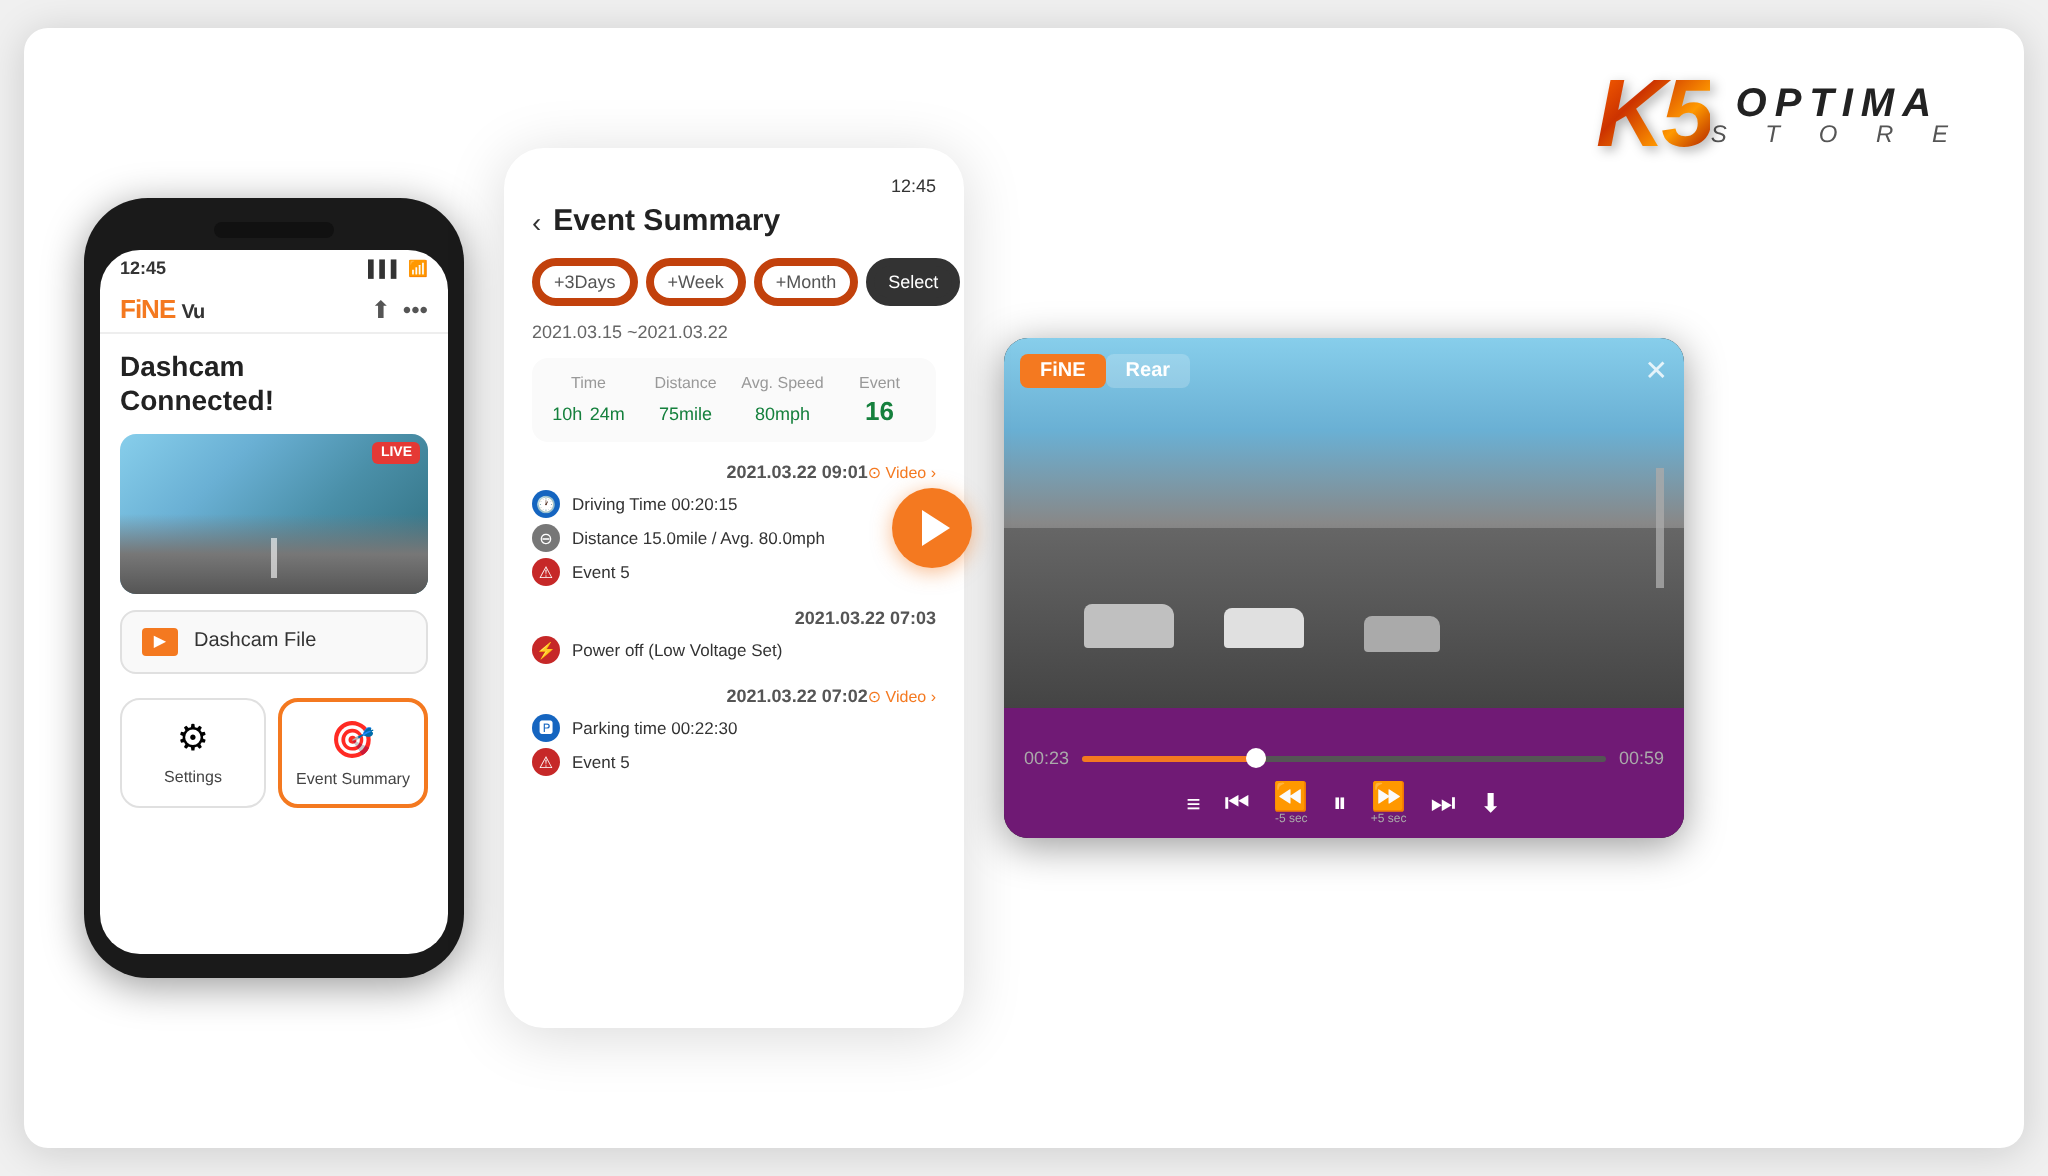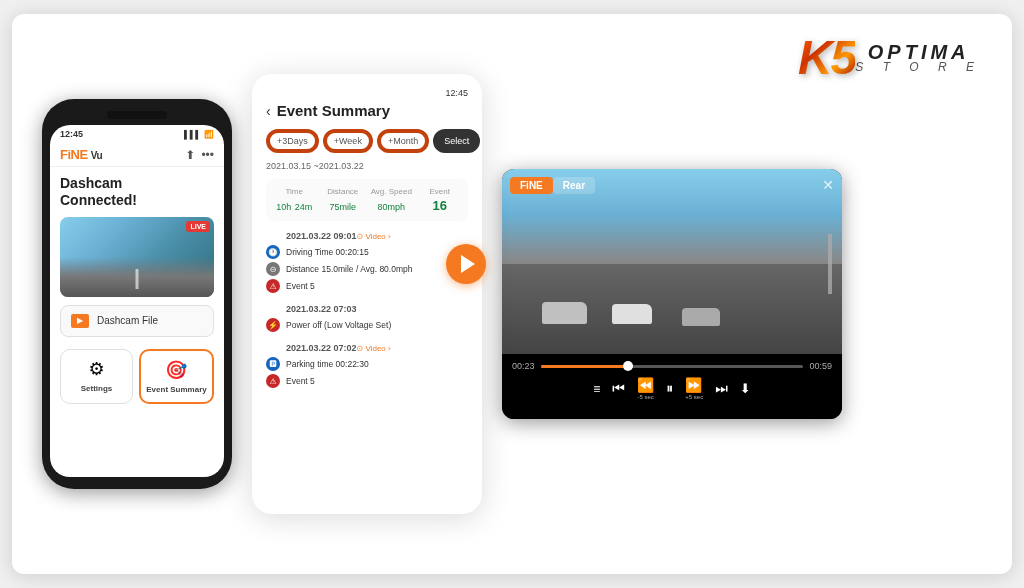--- a/index.html
+++ b/index.html
@@ -185,21 +185,21 @@
     }
     .phone-btn.active {
       border: 2px solid #f47920;
     }
     .phone-btn-icon {
       font-size: 18px;
     }
     .phone-btn-label {
       font-size: 8px;
       color: #444;
-      font-weight: 700;
+      font-weight: 400;
       text-align: center;
     }
 
     
     .event-panel {
       width: 230px;
       height: 440px;
       background: white;
       border-radius: 20px;
       box-shadow: 0 4px 30px rgba(0,0,0,0.15);
@@ -278,21 +278,21 @@
     }
     .stat-value span {
       font-size: 9px;
       font-weight: 400;
     }
     .event-section {
       margin-bottom: 8px;
     }
     .event-section-header {
       display: flex;
-      justify-content: flex-start;
+      justify-content: flex-end;
       align-items: center;
       margin-bottom: 4px;
       margin-left: 20px;
     }
     .event-date {
       font-size: 9px;
       color: #555;
       font-weight: 600;
     }
     .video-link {
@@ -436,22 +436,22 @@
     .car3 {
       position: absolute;
       bottom: 28px;
       left: 180px;
       width: 38px;
       height: 18px;
       background: #aaa;
       border-radius: 4px 5px 2px 2px;
     }
     .video-controls-bar {
-      background: #000000;
-      padding: 7px 10px;
+      background: #701a75;
+      padding: 20px 10px;
       height: 65px;
     }
     .timeline {
       display: flex;
       align-items: center;
       gap: 6px;
       margin-bottom: 6px;
     }
     .time-text {
       font-size: 9px;

